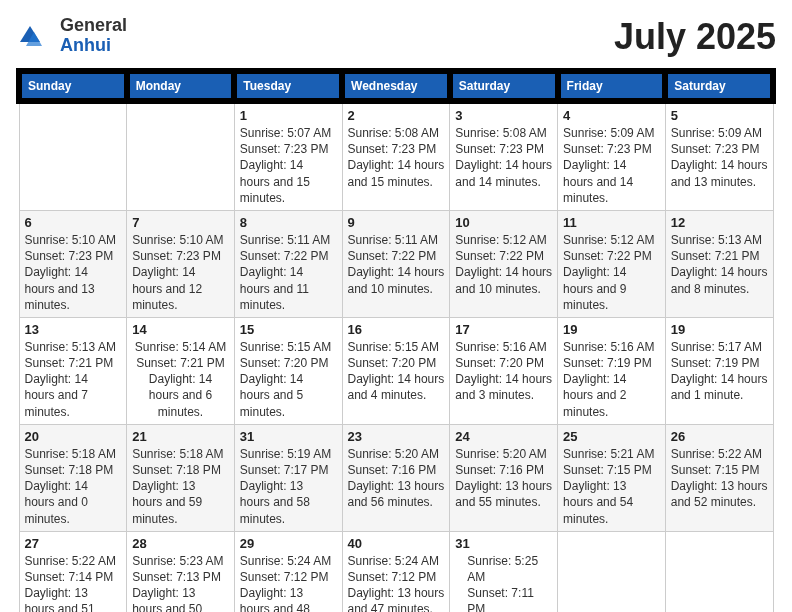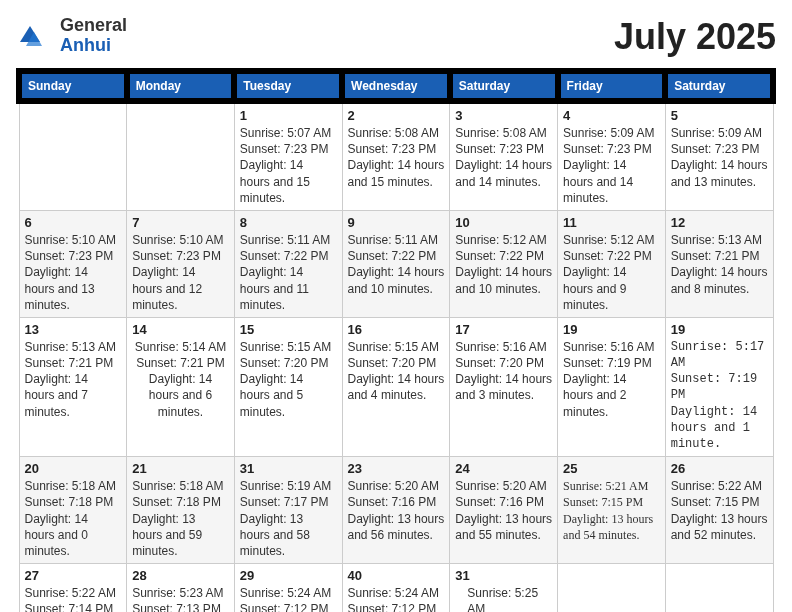--- a/index.html
+++ b/index.html
@@ -227,21 +227,21 @@
 Daylight: 14 hours and 3 minutes.</div>
         </td>
         <td>
           <span class="day-num">19</span>
           <div class="day-info" style="white-space: pre-line;">Sunrise: 5:16 AM
 Sunset: 7:19 PM
 Daylight: 14 hours and 2 minutes.</div>
         </td>
         <td>
           <span class="day-num">19</span>
-          <div class="day-info" style="white-space: pre-line; font-family: Liberation Mono, monospace;">Sunrise: 5:17 AM
+          <div class="day-info" style="white-space: pre-line;">Sunrise: 5:17 AM
 Sunset: 7:19 PM
 Daylight: 14 hours and 1 minute.</div>
         </td>
       </tr>
       <tr>
         <td>
           <span class="day-num">20</span>
           <div class="day-info" style="white-space: pre-line;">Sunrise: 5:18 AM
 Sunset: 7:18 PM
 Daylight: 14 hours and 0 minutes.</div>
@@ -265,21 +265,21 @@
 Daylight: 13 hours and 56 minutes.</div>
         </td>
         <td>
           <span class="day-num">24</span>
           <div class="day-info" style="white-space: pre-line;">Sunrise: 5:20 AM
 Sunset: 7:16 PM
 Daylight: 13 hours and 55 minutes.</div>
         </td>
         <td>
           <span class="day-num">25</span>
-          <div class="day-info" style="white-space: pre-line; font-family: Liberation Serif, serif;">Sunrise: 5:21 AM
+          <div class="day-info" style="white-space: pre-line;">Sunrise: 5:21 AM
 Sunset: 7:15 PM
 Daylight: 13 hours and 54 minutes.</div>
         </td>
         <td>
           <span class="day-num">26</span>
           <div class="day-info" style="white-space: pre-line;">Sunrise: 5:22 AM
 Sunset: 7:15 PM
 Daylight: 13 hours and 52 minutes.</div>
         </td>
       </tr>

